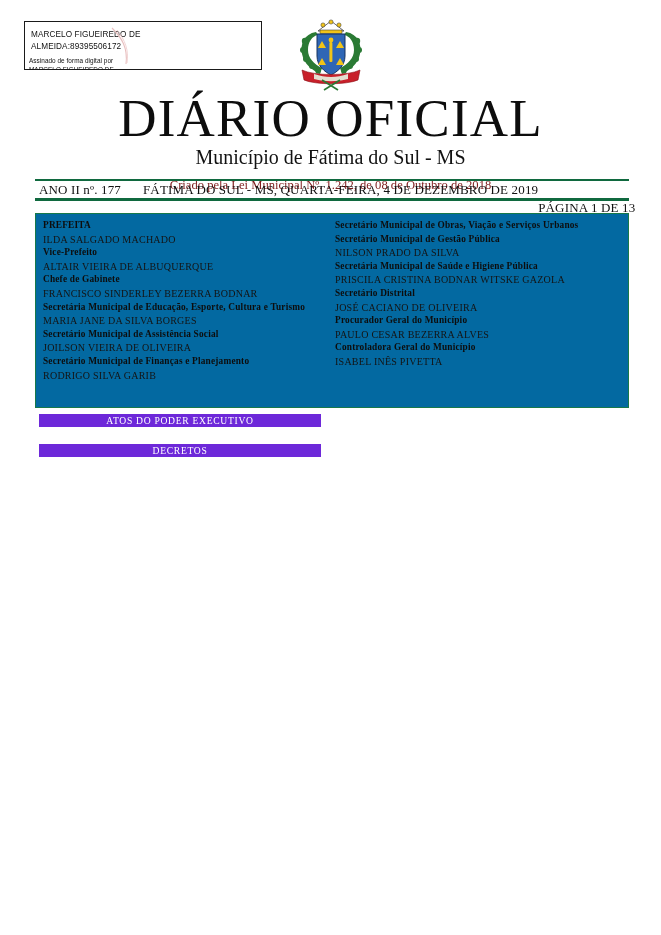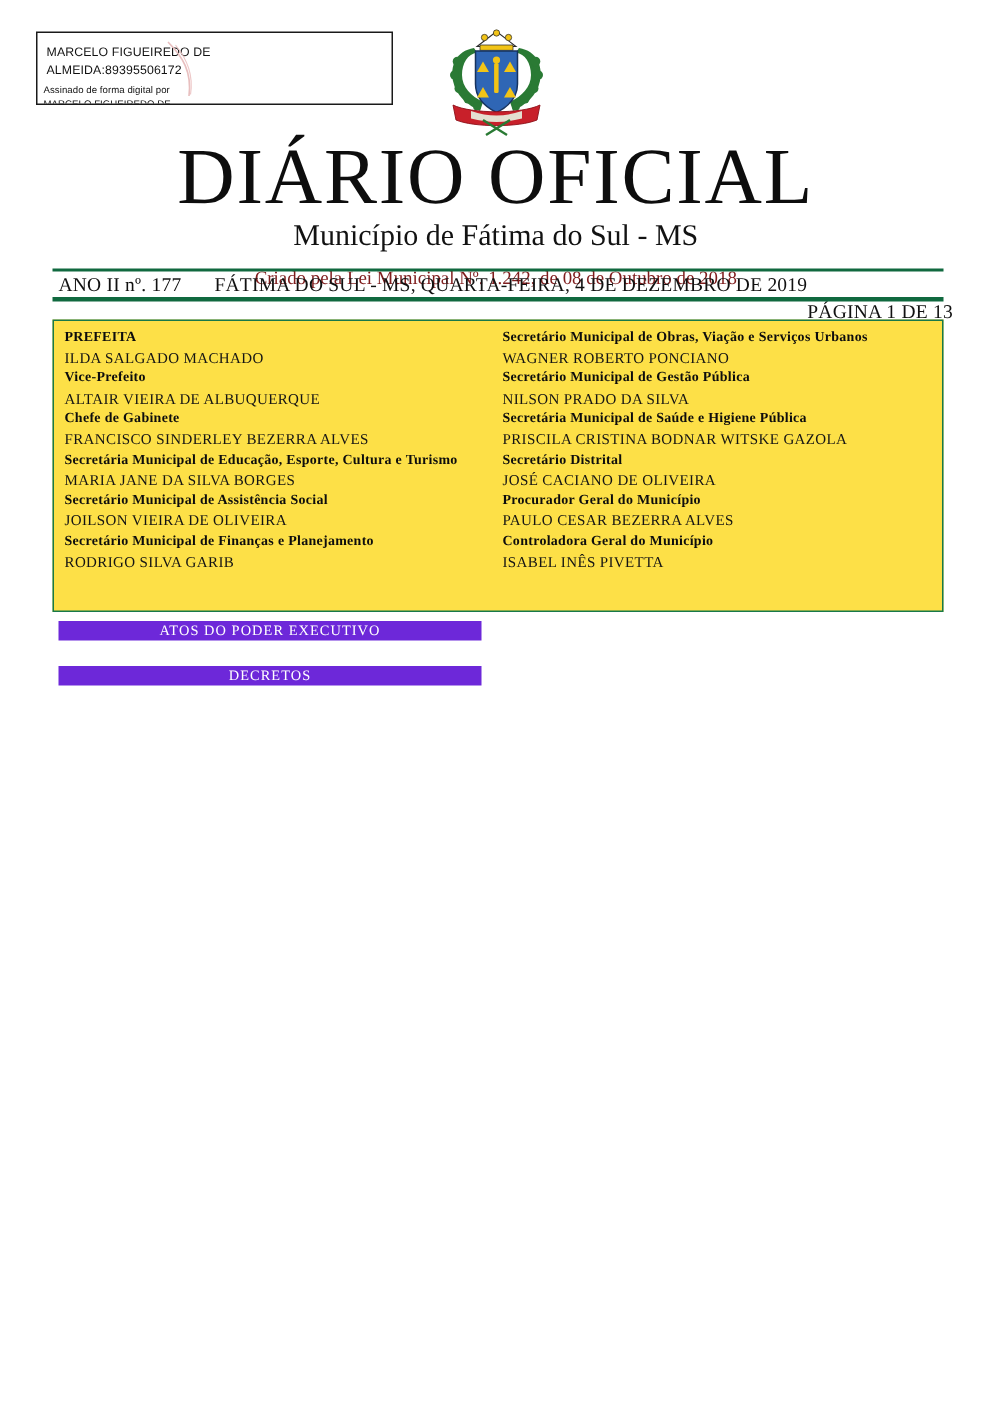--- a/index.html
+++ b/index.html
@@ -141,21 +141,21 @@
   
   .officials {
     position: absolute;
     left: 35px;
     top: 213px;
     width: 594px;
     height: 195px;
     border: 1.6px solid #17794a;
     box-sizing: border-box;
     display: flex;
-    background: #fde047;
+    background: #0369a1;
   }
   .col {
     box-sizing: border-box;
     padding: 5px 6px 0 7px;
   }
   .col-left  { width: 292px; }
   .col-right { width: 298px; }
   .role {
     font-family: "Liberation Serif", serif;
     font-weight: bold;
@@ -272,31 +272,30 @@
 </div>
 <div class="rule-bottom"></div>
 
 <div class="officials">
   <div class="col col-left">
     <div class="role">PREFEITA</div>
     <div class="person">ILDA SALGADO MACHADO</div>
     <div class="role">Vice-Prefeito</div>
     <div class="person">ALTAIR VIEIRA DE ALBUQUERQUE</div>
     <div class="role">Chefe de Gabinete</div>
-    <div class="person">FRANCISCO SINDERLEY BEZERRA ALVES</div>
+    <div class="person">FRANCISCO SINDERLEY BEZERRA BODNAR</div>
     <div class="role">Secretária Municipal de Educação, Esporte, Cultura e Turismo</div>
     <div class="person">MARIA JANE DA SILVA BORGES</div>
     <div class="role">Secretário Municipal de Assistência Social</div>
     <div class="person">JOILSON VIEIRA DE OLIVEIRA</div>
     <div class="role">Secretário Municipal de Finanças e Planejamento</div>
     <div class="person">RODRIGO SILVA GARIB</div>
   </div>
   <div class="col col-right">
     <div class="role">Secretário Municipal de Obras, Viação e Serviços Urbanos</div>
-    <div class="person">WAGNER ROBERTO PONCIANO</div>
     <div class="role">Secretário Municipal de Gestão Pública</div>
     <div class="person">NILSON PRADO DA SILVA</div>
     <div class="role">Secretária Municipal de Saúde e Higiene Pública</div>
     <div class="person">PRISCILA CRISTINA BODNAR WITSKE GAZOLA</div>
     <div class="role">Secretário Distrital</div>
     <div class="person">JOSÉ CACIANO DE OLIVEIRA</div>
     <div class="role">Procurador Geral do Município</div>
     <div class="person">PAULO CESAR BEZERRA ALVES</div>
     <div class="role">Controladora Geral do Município</div>
     <div class="person">ISABEL INÊS PIVETTA</div>

